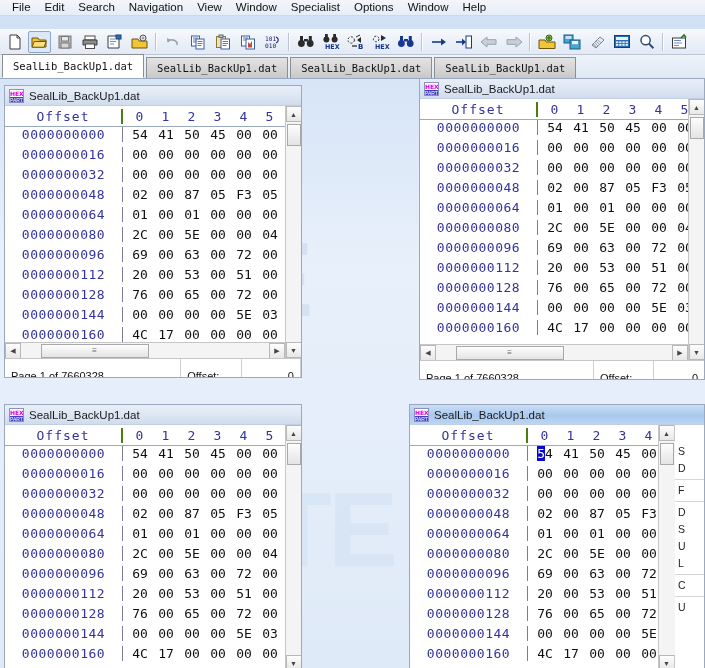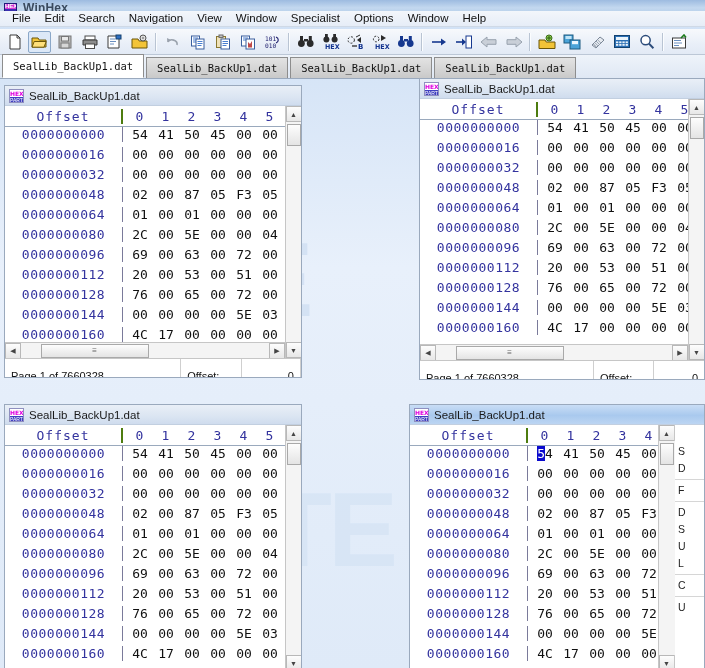--- a/index.html
+++ b/index.html
@@ -35,21 +35,21 @@
   }
   .titlebar .winicon i { font-style: normal; display: block; background:#d53ad5; color:#fff;}
   .titlebar .apptitle {
     font-size: 12px; color: #3a4a5e; font-weight: 600;
     line-height: 12px; letter-spacing: .2px;
     white-space: nowrap; overflow: hidden;
   }
 
   
   .menubar {
-    position: absolute; left: 0; top: 11px; width: 705px; height: 16px;
+    position: absolute; left: 0; top: 0; width: 705px; height: 16px;
     background: linear-gradient(#f3f6fb, #e6edf7);
     display: flex; align-items: center; padding-left: 5px;
     border-bottom: 1px solid #cfd9e6;
   }
   .menuitem {
     font-size: 11.5px; color: #111; padding: 1px 7px; line-height: 13px;
     white-space: nowrap; cursor: default;
   }
 
   

